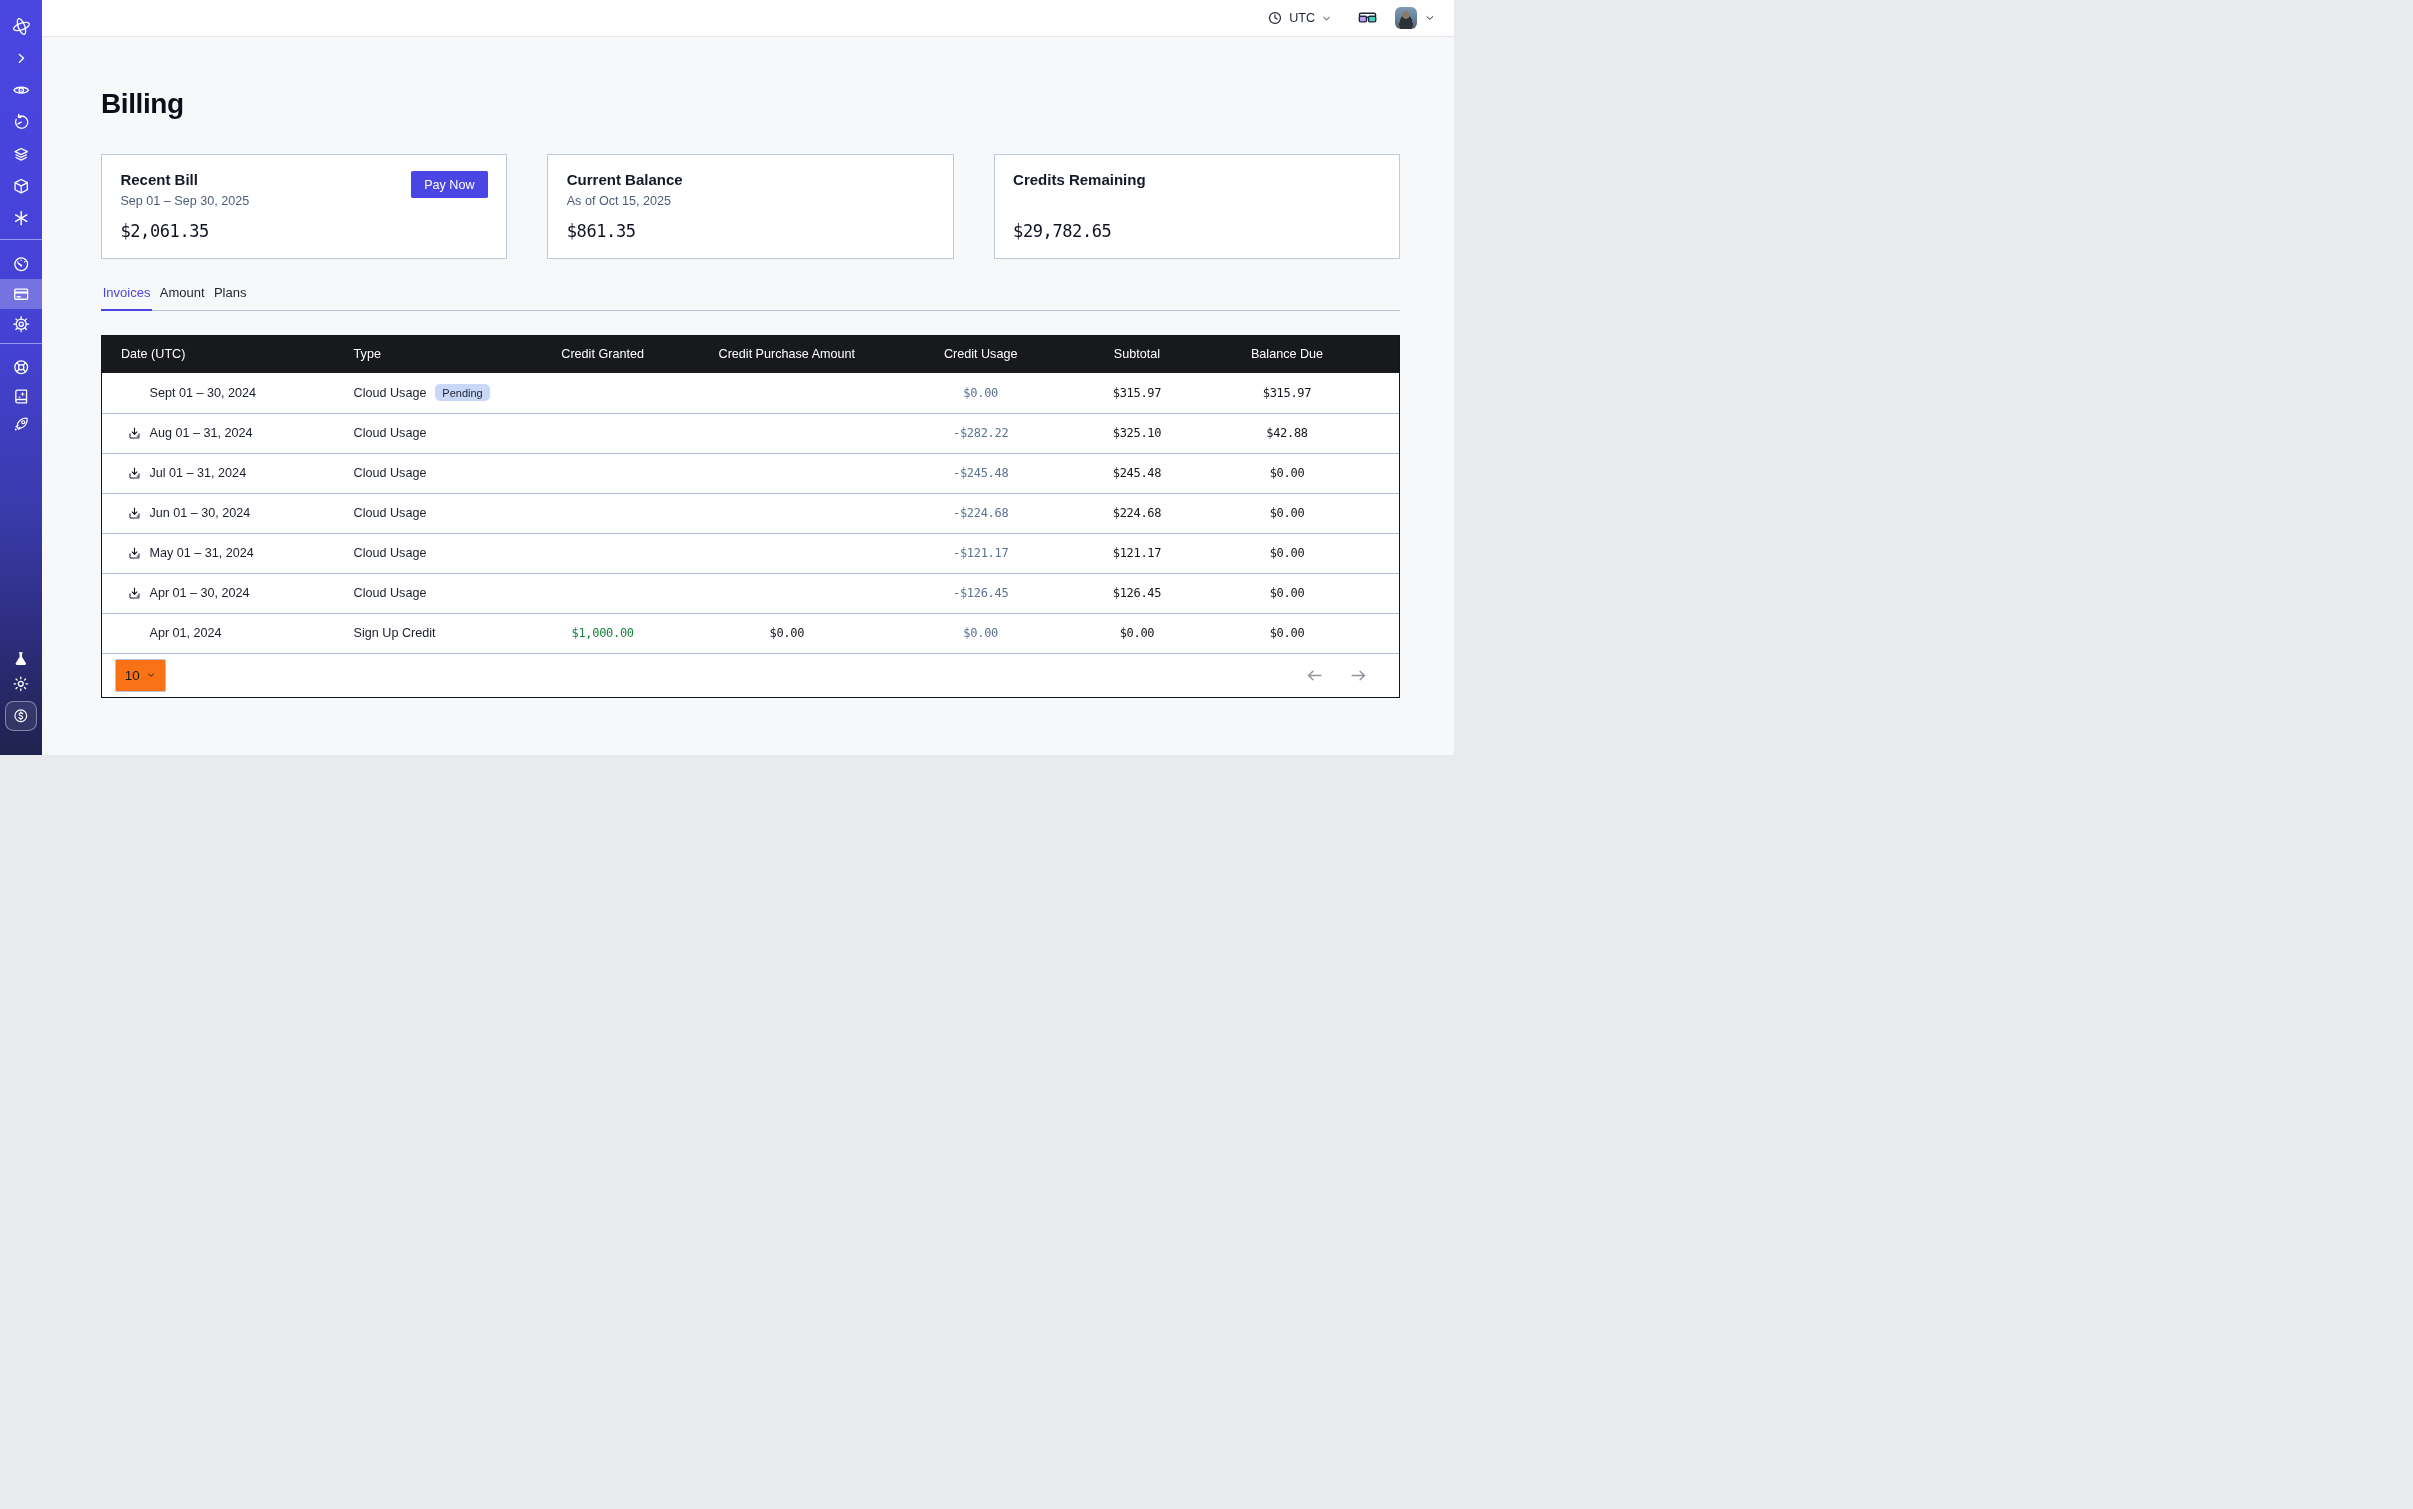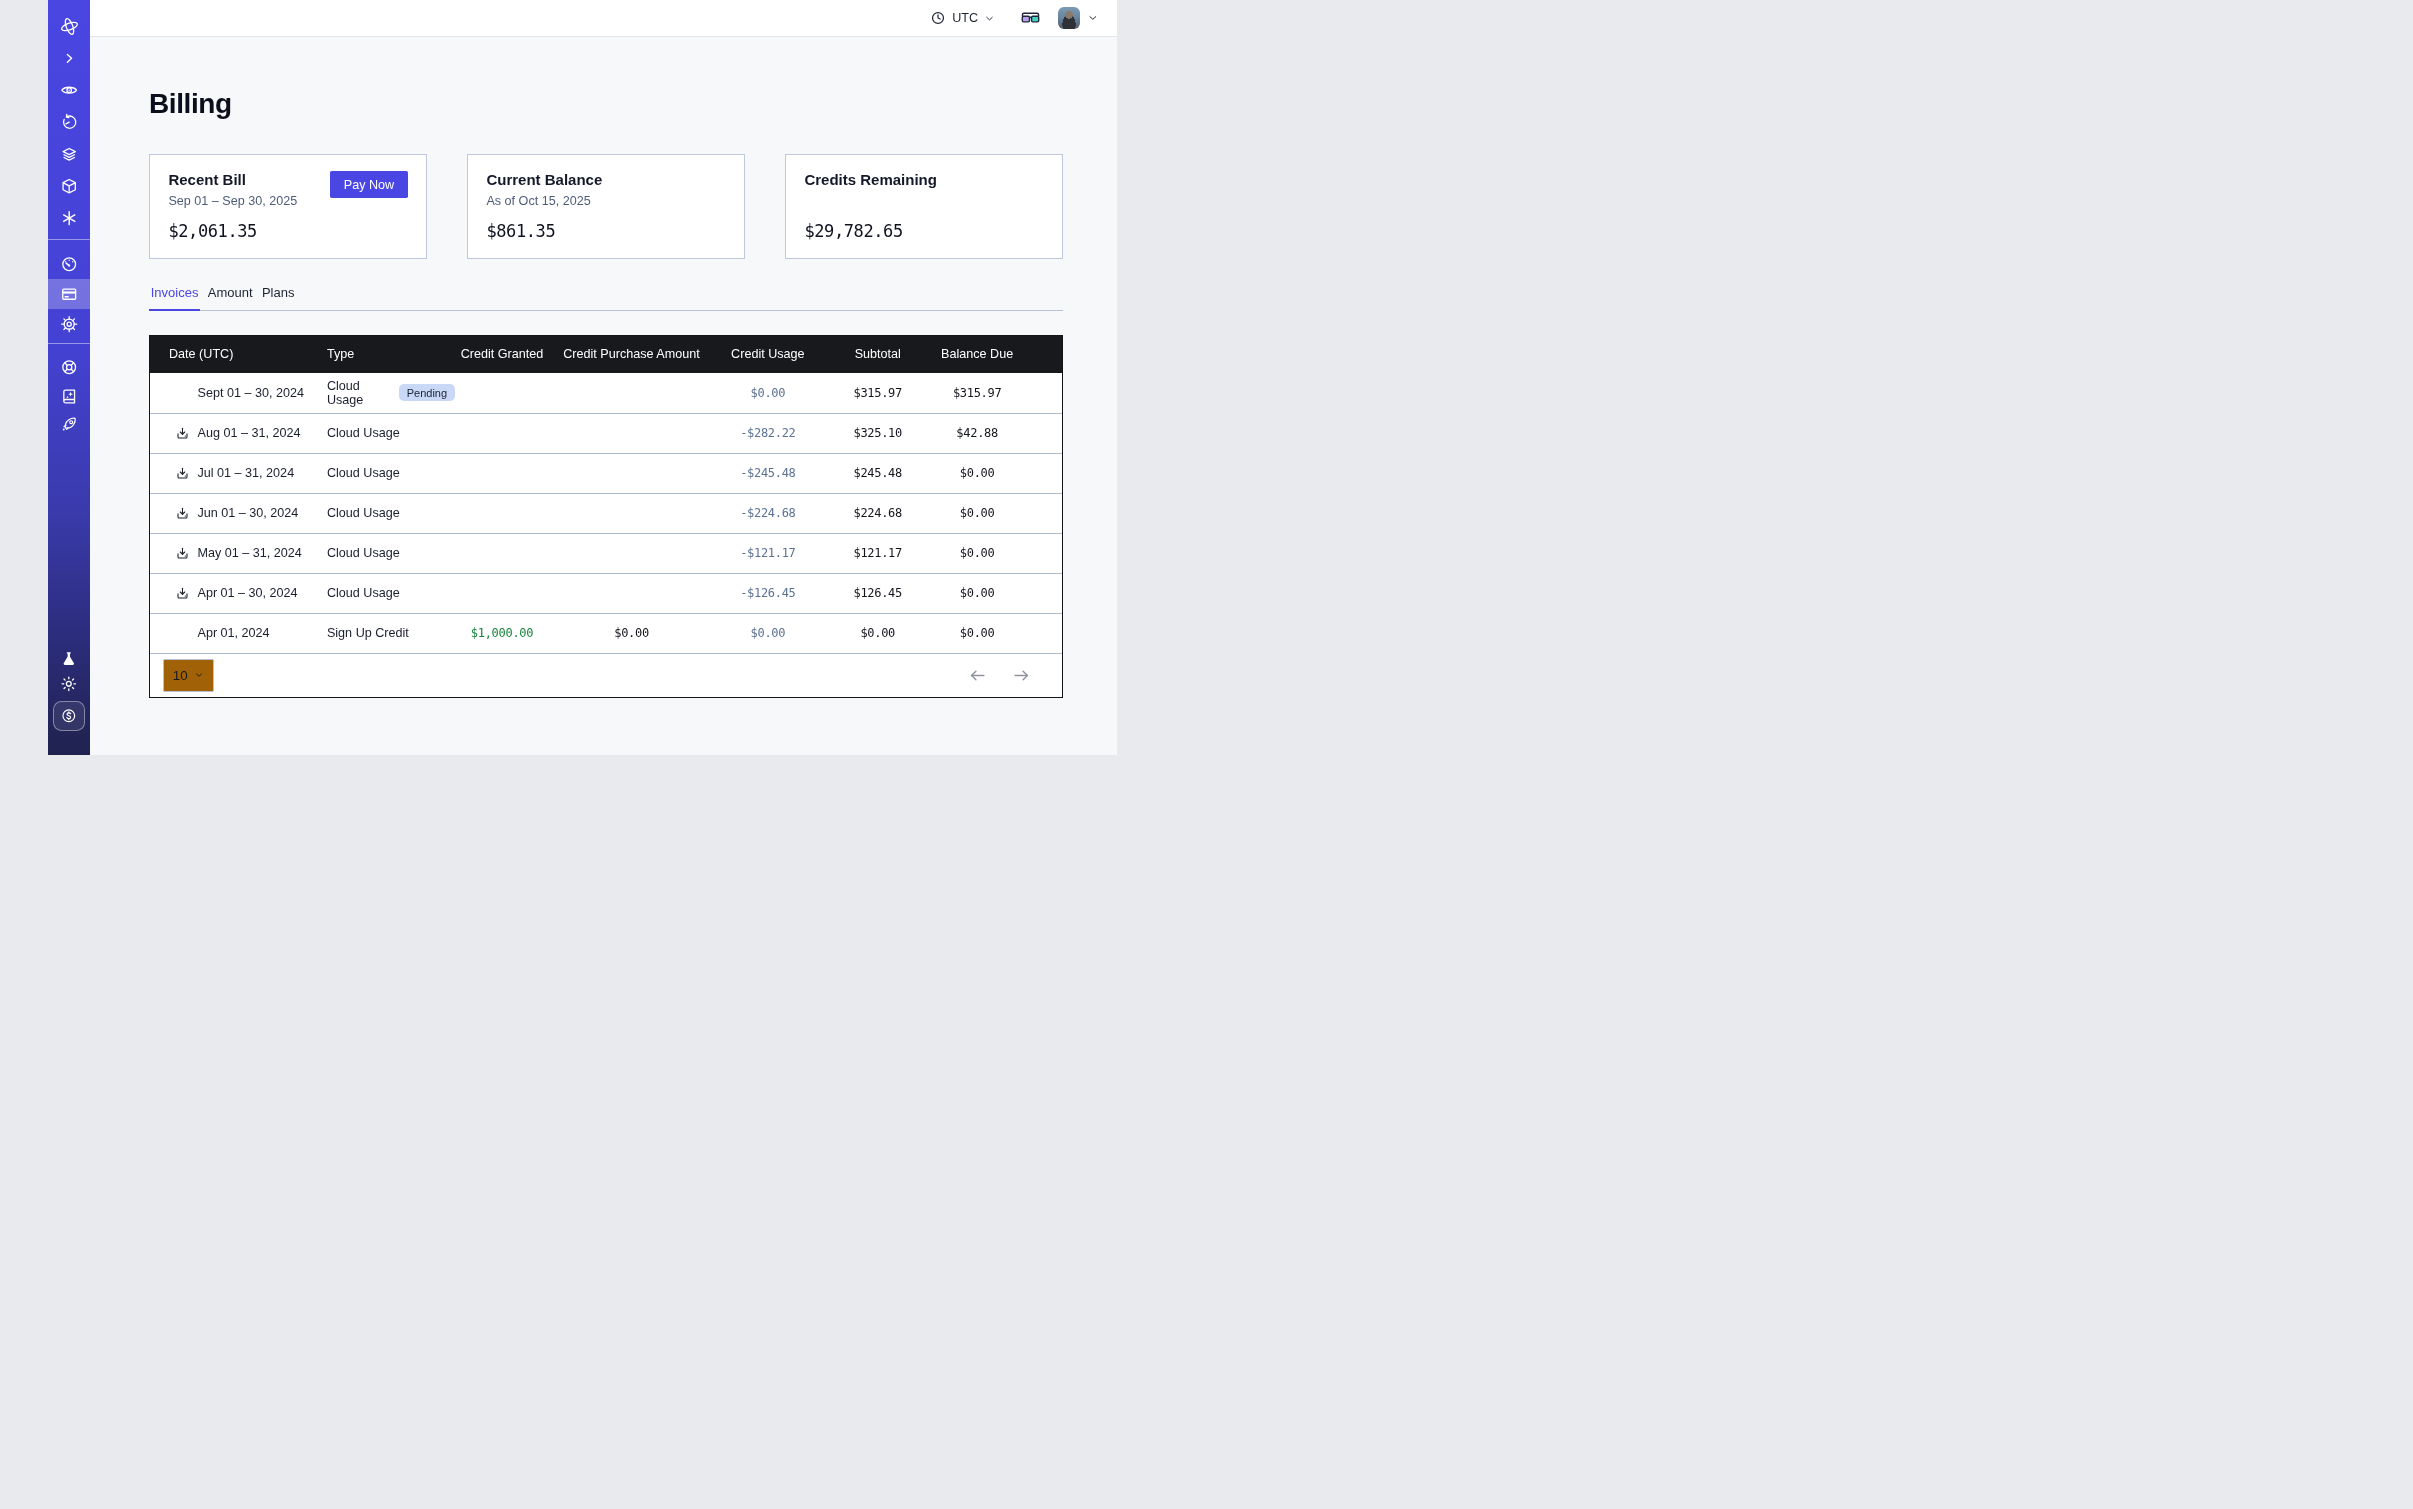--- a/index.html
+++ b/index.html
@@ -1,18 +1,18 @@
 <!DOCTYPE html>
 <html style="font-size:13.4px"><head>
 <meta charset="utf-8">
 <style>
   * { margin:0; padding:0; box-sizing:border-box; }
   html,body { background:#e8eaee; }
   body { font-family:"Liberation Sans", sans-serif; }
-  .app { position:relative; width:1069px; height:755px; background:#f7f8fa; overflow:hidden;margin-left:48px; }
+  .app { position:relative; width:1454px; height:755px; background:#f7f8fa; overflow:hidden; }
 
   
   .sidebar {
     position:absolute; left:0; top:0; bottom:0; width:42px; z-index:10;
     background:linear-gradient(180deg,#4946e2 0%,#4442d4 45%,#3a3aab 68%,#2c2d7d 84%,#20224e 100%);
     display:flex; flex-direction:column; align-items:center;
   }
   .sb-slot { width:42px; height:32px; display:flex; align-items:center; justify-content:center; cursor:pointer; flex:none; }
   .sb-slot.h36 { height:30px; } .sb-slot.h34 { height:28.5px; } .sb-slot.h30 { height:25px; }
   .sb-slot.active { background:rgba(255,255,255,0.26); }
@@ -85,21 +85,21 @@
   .c-type { display:flex; align-items:center; }
   .badge { background:#c9d8f6; color:#1b2136; font-size:11px; font-weight:500; padding:2.9px 7.5px; border-radius:5px; margin-left:8.4px; }
   .badge:empty { display:none; }
   .mono { font-family:"DejaVu Sans Mono", monospace; font-size:12px; letter-spacing:-0.3px; color:#14161e; }
   .usage { color:#5b7294; }
   .green { color:#17833c; }
 
   
   .t-foot { border-top:1.3px solid #aebbd2; height:44px; display:flex; align-items:center; padding-left:12.6px; background:#ffffff; }
   .page-size {
-    height:33px; border:1.3px solid #b7c2d8; border-radius:1.7px; background:#a16207;
+    height:33px; border:1.3px solid #b7c2d8; border-radius:1.7px; background:#f97316;
     display:flex; align-items:center; gap:6px; padding:0 9.2px; cursor:pointer;
   }
   .page-size-value { font-size:13.4px; color:#16181f; }
   .pager { margin-left:auto; display:flex; align-items:center; gap:25px; margin-right:31px; }
   .pg-arrow { display:flex; cursor:pointer; }
 </style>
 </head>
 <body>
 
 <div class="app">

